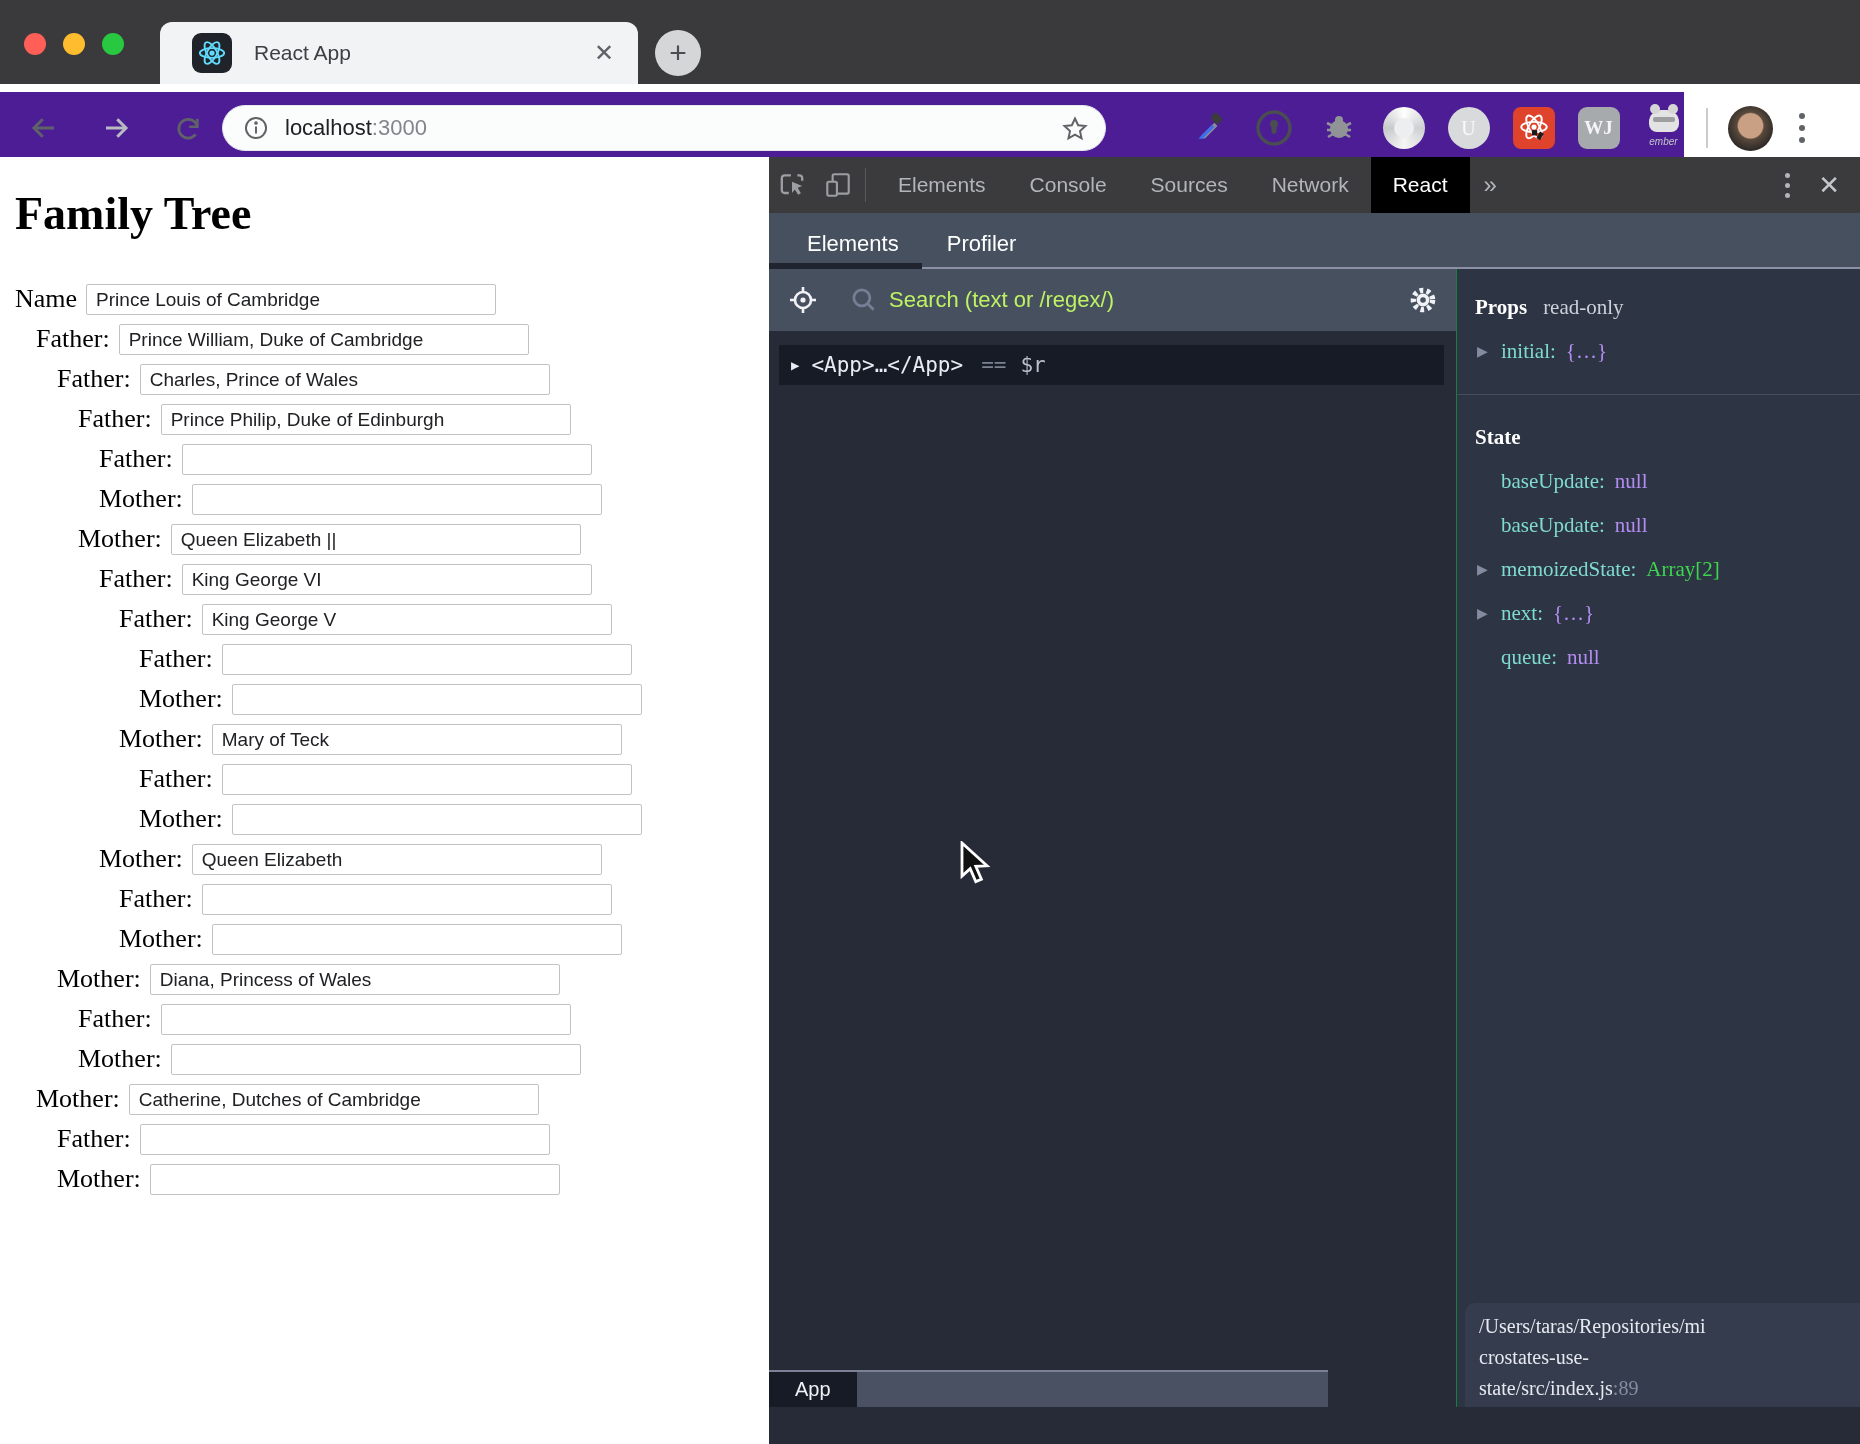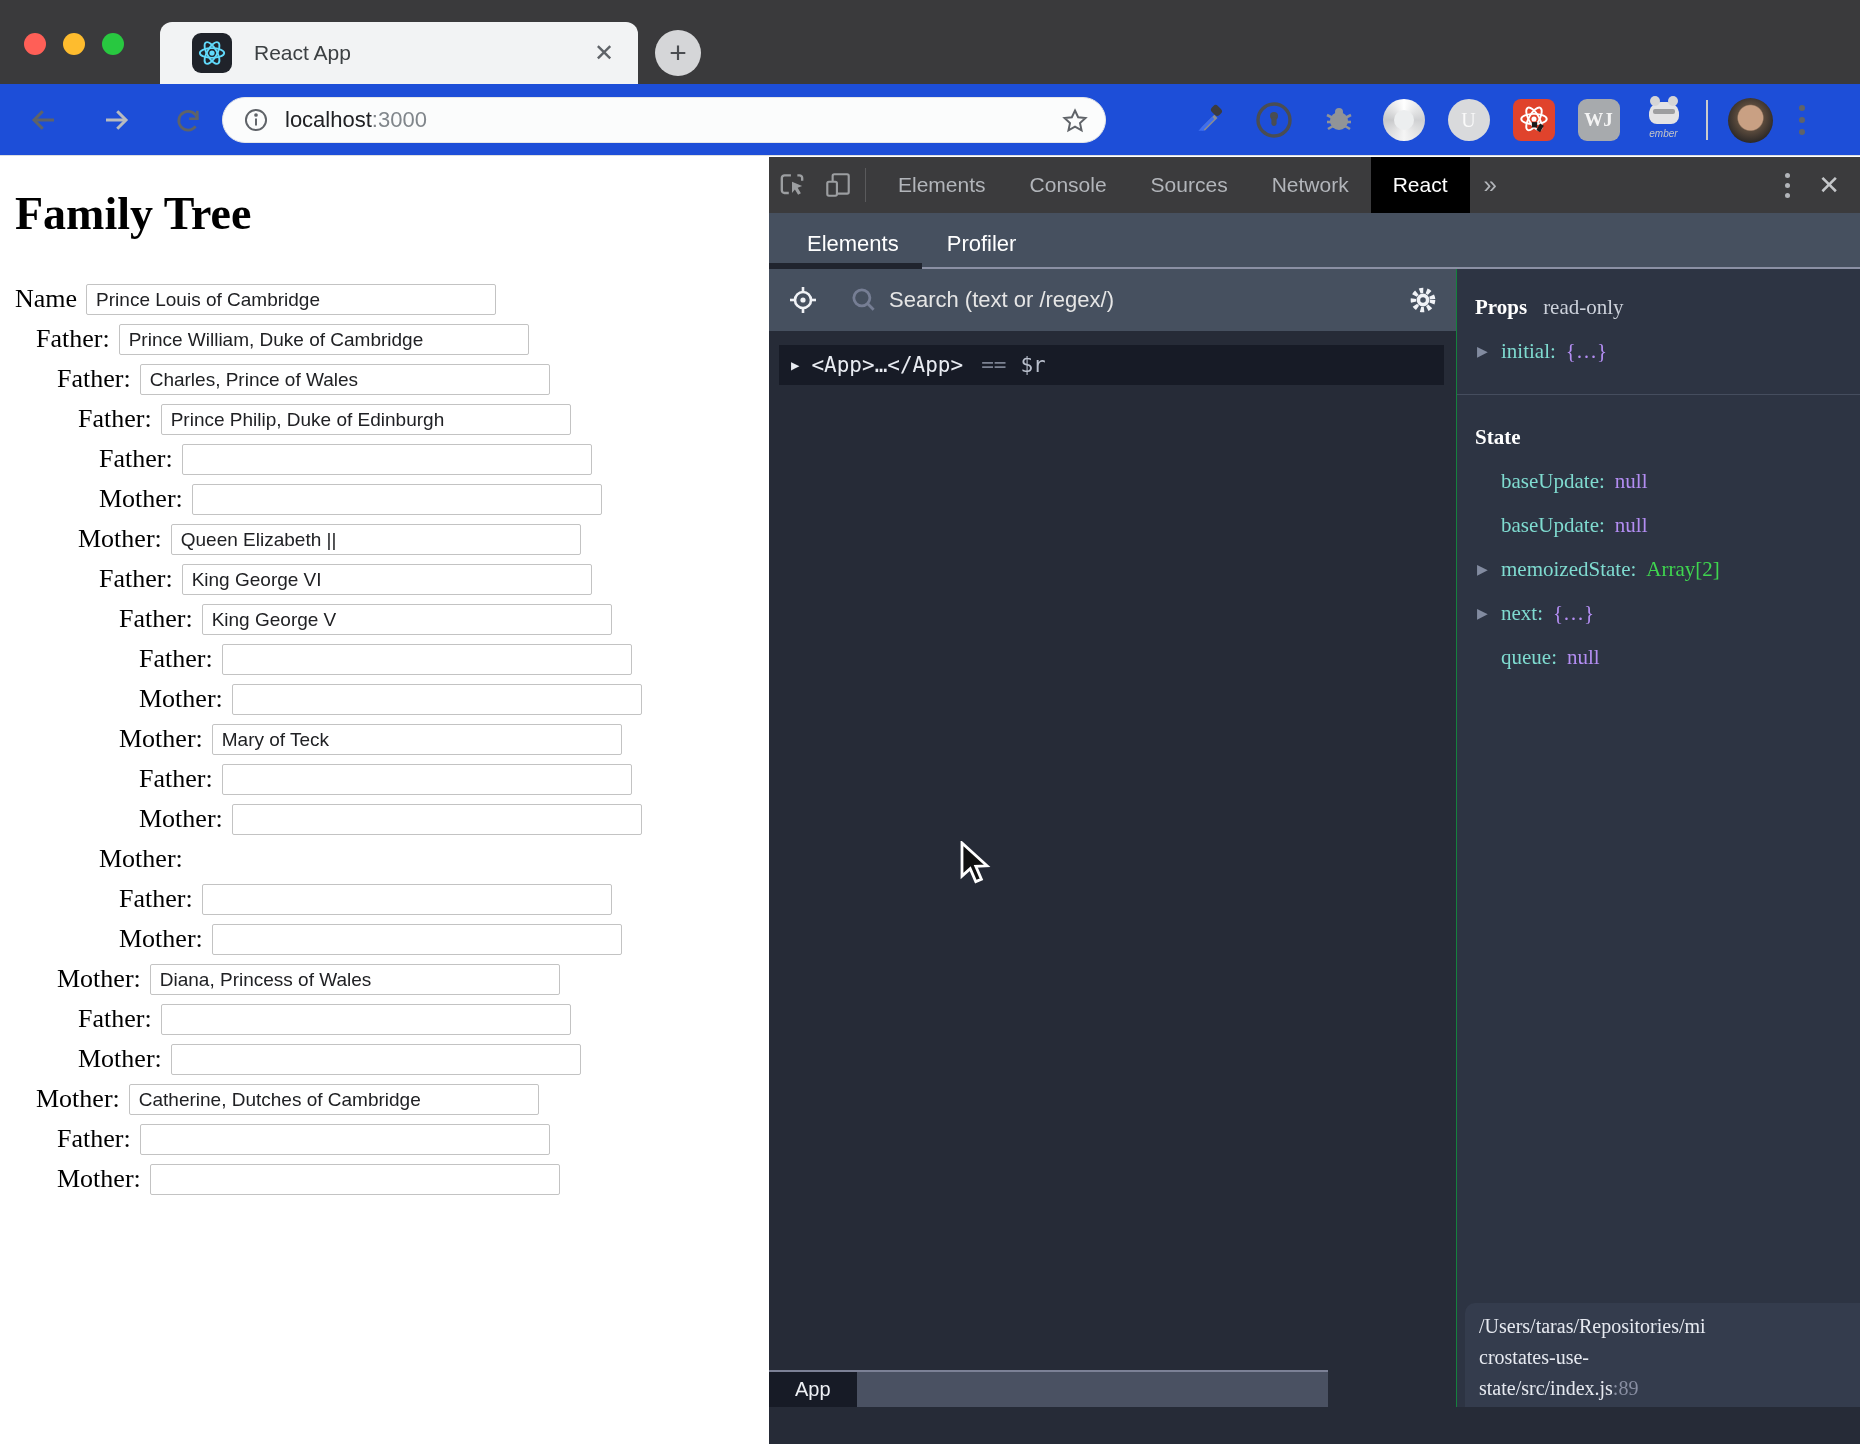--- a/index.html
+++ b/index.html
@@ -14,21 +14,21 @@
   .light.red { background:#ff5f57; } .light.yellow { background:#febc2e; } .light.green { background:#28c840; }
   .tab { position:absolute; left:160px; top:22px; width:478px; height:62px; background:#f2f3f4;
          border-radius:12px 12px 0 0; display:flex; align-items:center; padding:0 18px; }
   .favicon { width:40px; height:40px; border-radius:9px; background:#20232a; display:flex; align-items:center; justify-content:center; margin-left:14px; }
   .tab-title { margin-left:22px; font-size:21px; color:#3c4043; flex:1; }
   .tab-close { font-size:24px; color:#5f6368; padding:0 6px; cursor:default; }
   .newtab { position:absolute; left:655px; top:30px; width:46px; height:46px; border-radius:50%; background:#d5d6d8;
             display:flex; align-items:center; justify-content:center; font-size:30px; color:#4a4d51; }
 
   
-  .toolbar { position:absolute; left:0; top:84px; width:1860px; height:72px; background:#1d4ed8; border-bottom:1px solid #dcdee0; }
+  .toolbar { position:absolute; left:0; top:92px; width:1684px; height:72px; background:#4c1d95; border-bottom:1px solid #dcdee0; }
   .nav-icons { position:absolute; left:22px; top:14px; display:flex; gap:28px; align-items:center; }
   .nav-btn { width:44px; height:44px; display:flex; align-items:center; justify-content:center; }
   .omnibox { position:absolute; left:222px; top:13px; width:884px; height:46px; background:#fbfcfc; border:1px solid #e4e6e8;
              border-radius:23px; display:flex; align-items:center; padding:0 20px; }
   .url { font-size:22px; color:#202124; margin-left:16px; }
   .url .port { color:#80868b; }
   .omni-star { position:absolute; right:16px; top:9px; }
   .ext-row { position:absolute; left:1186px; top:11px; display:flex; align-items:center; gap:20px; height:50px; }
   .ext { width:45px; height:45px; display:flex; align-items:center; justify-content:center; position:relative; }
   .ext-red { width:42px; height:42px; border-radius:8px; background:#e0432c; display:flex; align-items:center; justify-content:center; }
@@ -72,21 +72,21 @@
   .dt-kebab { display:flex; flex-direction:column; gap:5px; padding:0 22px; }
   .dt-kebab i { width:5px; height:5px; border-radius:50%; background:#b2b5ba; }
   .dt-close { font-size:26px; color:#c4c6c9; padding:0 20px 0 6px; }
 
   .subtabs { position:absolute; left:0; top:56px; width:1091px; height:56px; background:#46505f; display:flex; align-items:flex-end; }
   .subtab { font-size:22px; color:#fff; padding:0 10px; margin-left:28px; height:50px; display:flex; align-items:center; }
   .subtab-underline { position:absolute; left:0; bottom:0; width:153px; height:6px; background:#20242e; }
   .subtabs-bottomline { position:absolute; left:153px; bottom:0; right:0; height:2px; background:#8b90a4; }
 
   .search-row { position:absolute; left:0; top:112px; width:687px; height:62px; background:#46505f; display:flex; align-items:center; }
-  .search-ph { font-size:22px; color:#e5e5e5; margin-left:10px; flex:1; }
+  .search-ph { font-size:22px; color:#bef264; margin-left:10px; flex:1; }
   .gear-btn { margin-right:18px; }
 
   .tree { position:absolute; left:0; top:174px; width:687px; height:1076px; background:#262b37; }
   .app-row { position:absolute; left:10px; right:12px; top:14px; height:40px; background:#171b26; display:flex; align-items:center;
              font-family:"DejaVu Sans Mono", monospace; font-size:21px; color:#e9ecf2; padding-left:12px; }
   .app-row .tri { font-size:14px; color:#e9ecf2; margin-right:12px; }
   .app-row .eq { color:#7b8292; margin:0 14px 0 18px; }
   .app-row .ref { color:#b9bfcc; }
 
   .breadcrumbs { position:absolute; left:0; bottom:0; width:559px; height:37px; background:#4a5162; border-top:2px solid #7c8196; display:flex; }
@@ -298,20 +298,21 @@
     <div class="frow lvl6">
         <label>Father:</label>
         <input value="" style="">
       </div>
     <div class="frow lvl6">
         <label>Mother:</label>
         <input value="" style="">
       </div>
     <div class="frow lvl4">
         <label>Mother:</label>
+        <input value="Queen Elizabeth" style="">
       </div>
     <div class="frow lvl5">
         <label>Father:</label>
         <input value="" style="">
       </div>
     <div class="frow lvl5">
         <label>Mother:</label>
         <input value="" style="">
       </div>
     <div class="frow lvl2">

